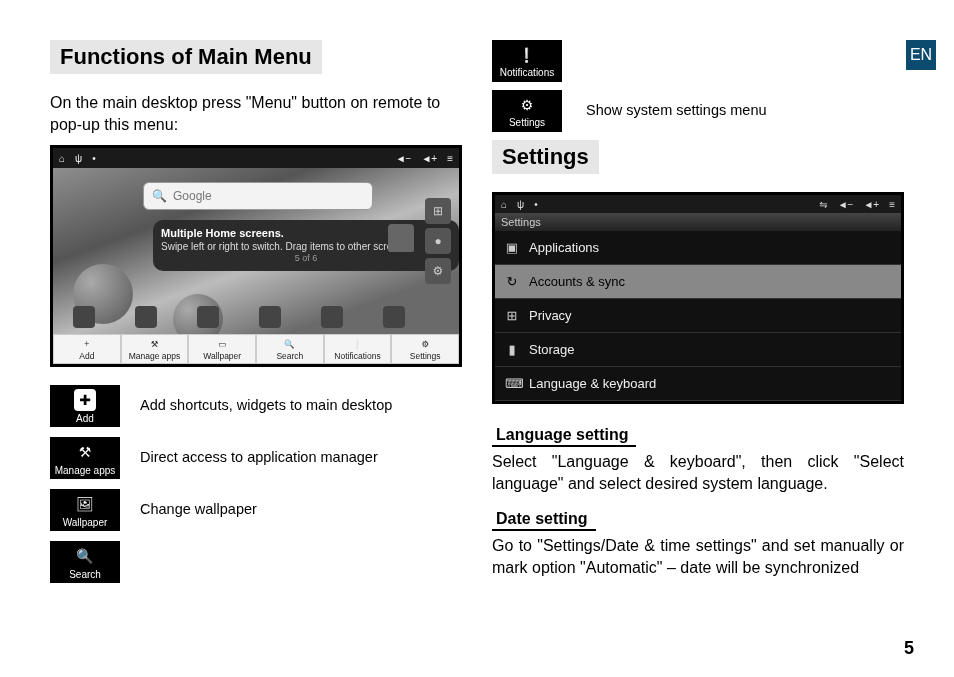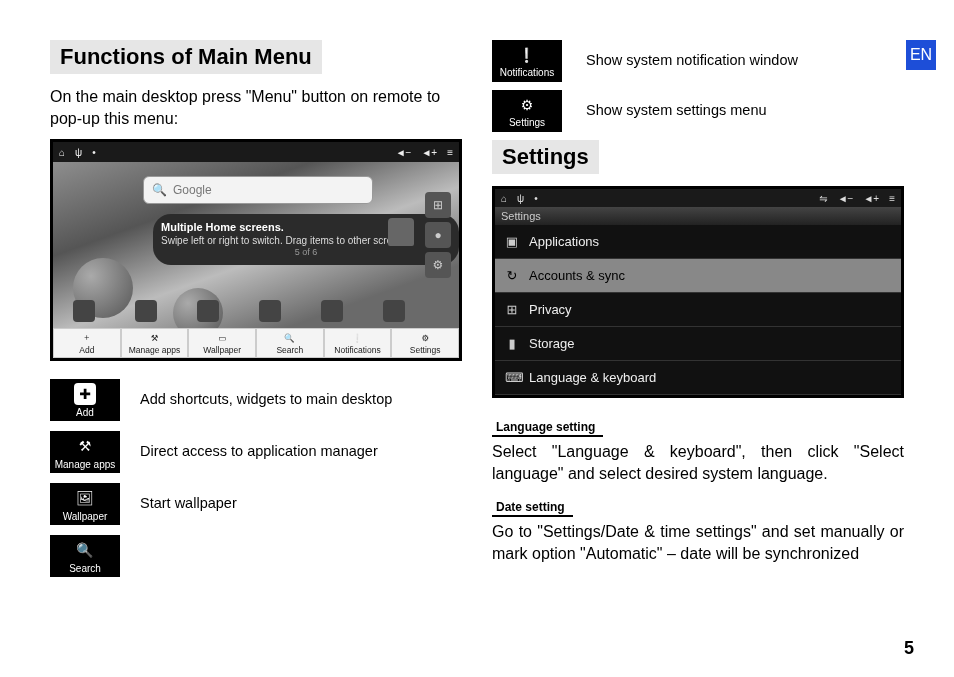--- a/index.html
+++ b/index.html
@@ -16,33 +16,33 @@
     display: flex;
     gap: 30px;
   }
   .col { width: 420px; }
   .section-title {
     display: inline-block;
     background: #e6e6e6;
     font-weight: bold;
     font-size: 22px;
     padding: 4px 10px;
-    margin-bottom: 12px;
+    margin-bottom: 18px;
     font-family: "Arial Narrow", Arial, sans-serif;
   }
   .body-text {
     font-size: 16px;
     line-height: 1.35;
     margin-bottom: 10px;
   }
   .lang-tag {
     position: absolute;
     top: 40px;
     right: 18px;
-    background: #1d4ed8;
+    background: #0c4a6e;
     color: #fff;
     width: 30px;
     height: 30px;
     font-size: 16px;
     text-align: center;
     line-height: 30px;
     font-family: "Arial Narrow", Arial, sans-serif;
   }
   .page-num {
     position: absolute;
@@ -88,21 +88,21 @@
     padding-left: 8px; gap: 6px;
   }
   .tooltip {
     position: absolute;
     top: 52px; left: 100px;
     width: 306px;
     background: #2b2b2b;
     color: #ddd;
     font-size: 10px;
     line-height: 1.3;
-    border-radius: 18px;
+    border-radius: 10px;
     padding: 6px 8px;
   }
   .tooltip b { color: #fff; font-size: 11px; }
   .android-bot {
     position: absolute;
     top: 56px; right: 45px;
     width: 26px; height: 28px;
     background: #666;
     border-radius: 4px 4px 2px 2px;
   }
@@ -185,21 +185,21 @@
     height:34px; background:#111; color:#eee; font-size:13px;
     display:flex; align-items:center; gap:10px; padding:0 10px;
     border-bottom:1px solid #333;
   }
   .srow.sel { background:#888; color:#000; }
   .sicon { width:14px; text-align:center; color:#ccc; }
   .srow.sel .sicon{color:#000;}
 
   .subhead {
     font-weight: bold;
-    font-size: 12px;
+    font-size: 16px;
     border-bottom: 2px solid #000;
     display: inline-block;
     padding: 0 8px 1px 4px;
     margin: 6px 0 4px 0;
   }
 </style>
 </head>
 <body>
 
 <div class="lang-tag">EN</div>
@@ -289,37 +289,36 @@
         <div class="ticon">⚒</div>
         <span>Manage apps</span>
       </div>
       <div class="desc">Direct access to application manager</div>
     </div>
     <div class="item-row">
       <div class="tile nb">
         <div class="ticon">🖼</div>
         <span>Wallpaper</span>
       </div>
-      <div class="desc">Start wallpaper</div>
+      <div class="desc">Change wallpaper</div>
     </div>
     <div class="item-row">
       <div class="tile nb">
         <div class="ticon">🔍</div>
         <span>Search</span>
       </div>
     </div>
   </div>
 
   <div class="col">
     <div class="r-item">
       <div class="r-tile">
         <div class="ricon">❕</div>
         <span>Notifications</span>
       </div>
-      <div class="desc">Show system notification window</div>
     </div>
     <div class="r-item">
       <div class="r-tile">
         <div class="ricon">⚙</div>
         <span>Settings</span>
       </div>
       <div class="desc">Show system settings menu</div>
     </div>
 
     <div class="section-title">Settings</div>

